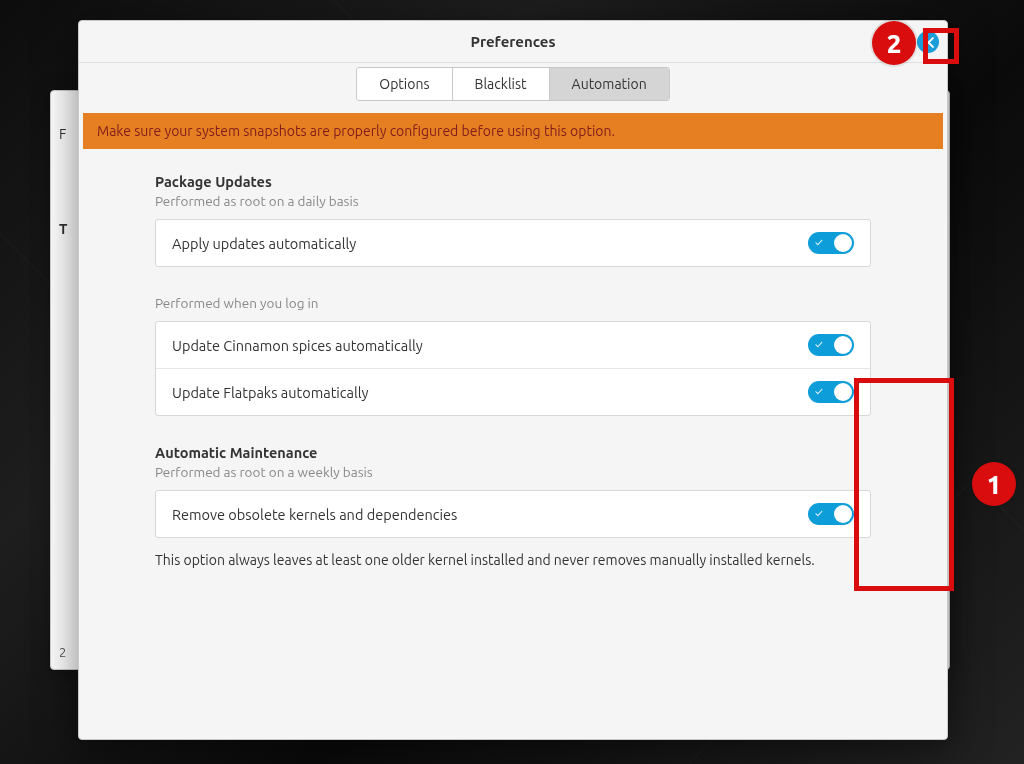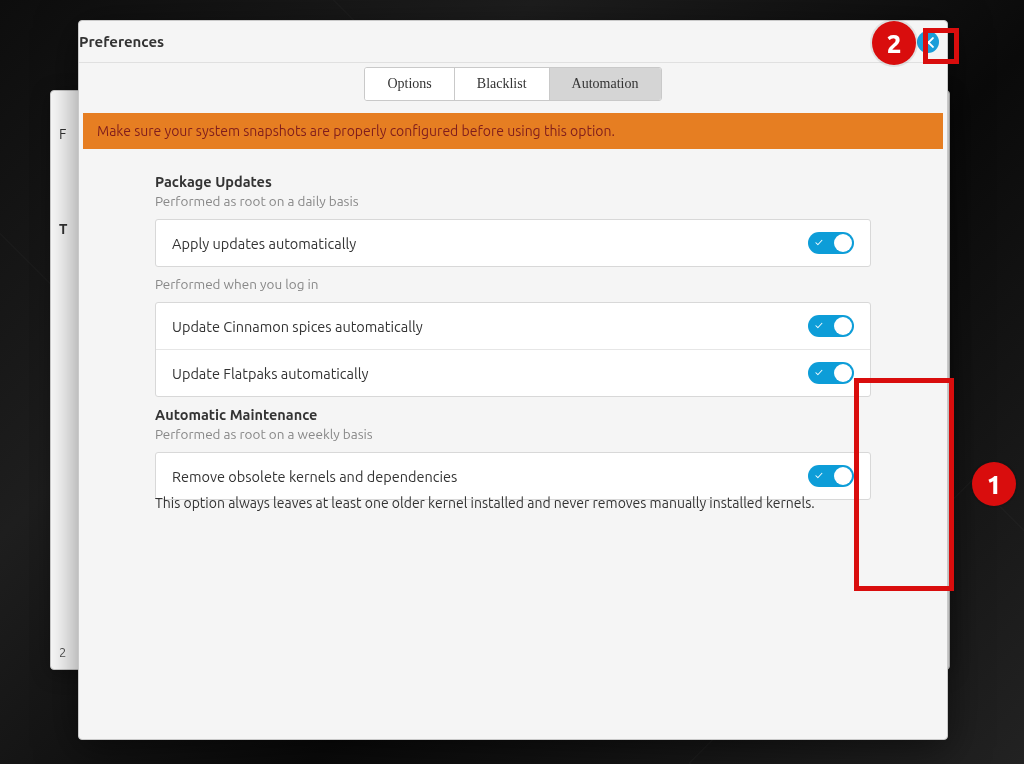--- a/index.html
+++ b/index.html
@@ -53,21 +53,21 @@
     top:20px; left:78px;
     width:870px; height:720px;
     background:#f5f5f5;
     border:1px solid #c9c9c9;
     border-radius:4px;
     box-shadow:0 8px 40px rgba(0,0,0,.5);
     display:flex; flex-direction:column;
   }
   .titlebar{
     height:42px;
-    display:flex; align-items:center; justify-content:flex-start;
+    display:flex; align-items:center; justify-content:center;
     position:relative;
     border-bottom:1px solid #e0e0e0;
   }
   .titlebar .title{
     font-weight:700; font-size:15px; color:#333;
   }
   .close-btn{
     position:absolute; right:8px; top:10px;
     width:22px; height:22px;
     border-radius:50%;
@@ -89,21 +89,20 @@
     overflow:hidden;
     background:#fff;
   }
   .tab{
     padding:8px 22px;
     font-size:14px;
     color:#333;
     cursor:pointer;
     border-right:1px solid #c9c9c9;
     background:#fff;
-    font-family:Liberation Serif, serif;
   }
   .tab:last-child{ border-right:none;}
   .tab.active{
     background:#d5d5d5;
   }
 
   .warning-bar{
     background:#e67e22;
     color:#7f1d1d;
     font-size:14px;
@@ -121,21 +120,21 @@
     margin-top:6px;
   }
   .section-sub{
     color:#888; font-size:13.5px;
     margin:3px 0 10px;
   }
   .panel{
     border:1px solid #d8d8d8;
     border-radius:3px;
     background:#fff;
-    margin-bottom:9px;
+    margin-bottom:28px;
   }
   .row{
     display:flex; align-items:center; justify-content:space-between;
     padding:12px 16px;
     border-bottom:1px solid #e6e6e6;
     font-size:14.5px; color:#333;
   }
   .row:last-child{ border-bottom:none; }
   .row.center{
     justify-content:center;

